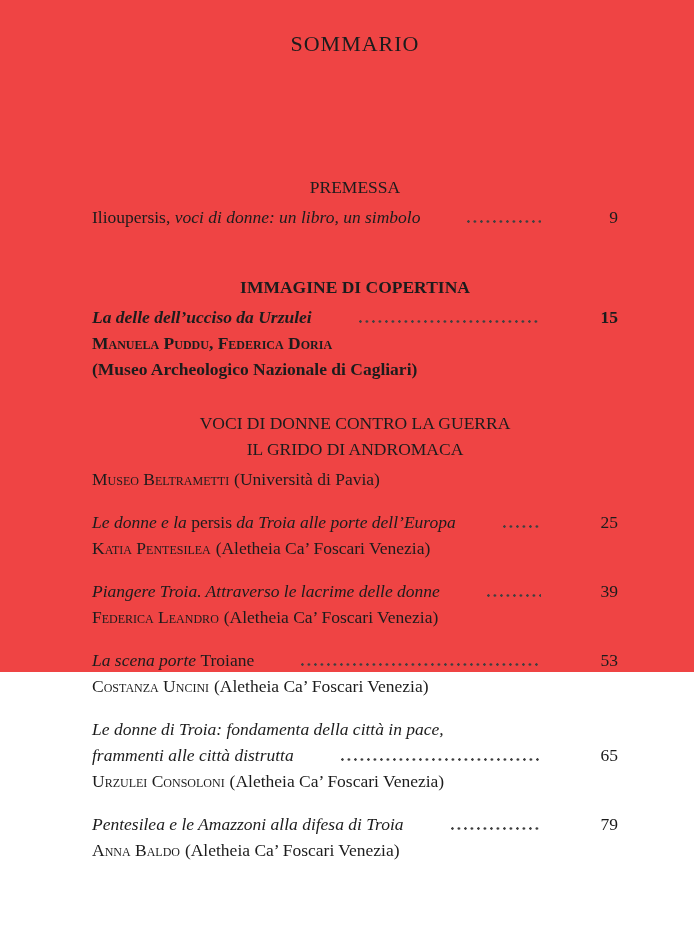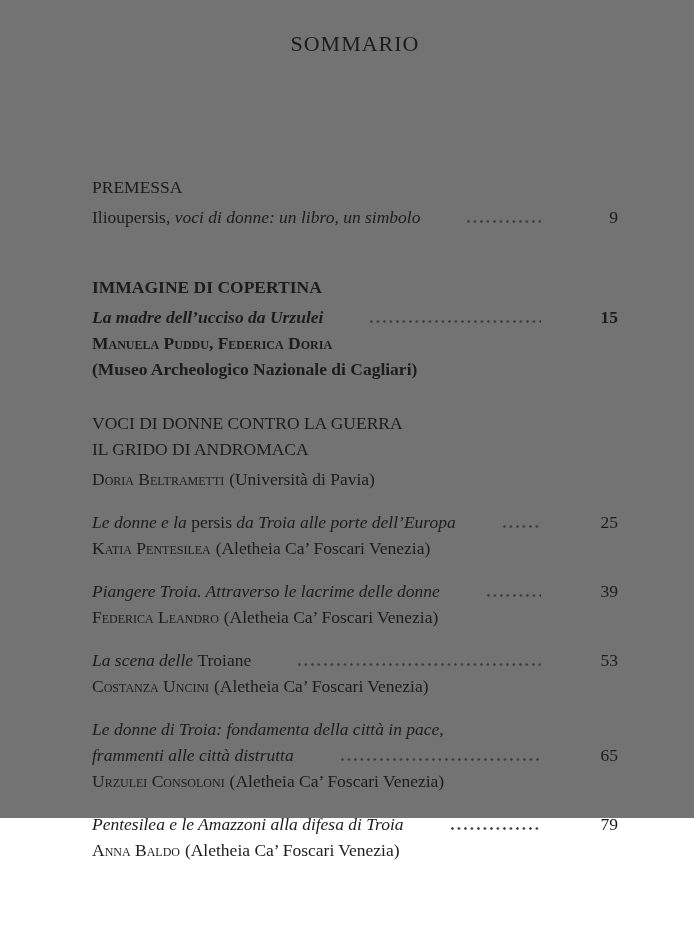--- a/index.html
+++ b/index.html
@@ -10,40 +10,41 @@
   body {
     width: 694px;
     height: 934px;
     overflow: hidden;
     font-family: "Liberation Serif", serif;
     color: #1c1c1c;
   }
   .page {
     box-sizing: border-box;
     width: 694px;
-    height: 818px;
+    height: 672px;
     padding: 30px 76px 0 92px;
-    background: #737373;
+    background: #ef4444;
   }
   .page-title {
     text-align: center;
     font-size: 22px;
     letter-spacing: 1px;
     line-height: 28px;
     margin-bottom: 116px;
   }
   .toc {
     font-size: 17.5px;
     line-height: 26px;
   }
   .section-s1 { margin-top: 0; }
   .section-s2 { margin-top: 44px; font-weight: bold; }
   .section-s3 { margin-top: 28px; }
   .section-heading {
     margin: 0;
+    text-align: center;
   }
   .section-heading-block {
     margin-bottom: 4px;
   }
   .entry {
     margin-bottom: 17px;
   }
   .entry:last-child {
     margin-bottom: 0;
   }
@@ -96,40 +97,40 @@
         </div>
       </div>
     </div>
 
     <div class="section section-s2">
       <div class="section-heading-block">
         <div class="section-heading">IMMAGINE DI COPERTINA</div>
       </div>
       <div class="entry">
         <div class="toc-line">
-          <span class="t"><span class="it">La madre dell’ucciso da Urzulei</span></span>
+          <span class="t"><span class="it">La delle dell’ucciso da Urzulei</span></span>
           <span class="leader"></span>
           <span class="pg">15</span>
         </div>
         <div class="author-line">
           <span class="sc">Manuela Puddu, Federica Doria</span>
         </div>
         <div class="affiliation-line">(Museo Archeologico Nazionale di Cagliari)</div>
       </div>
     </div>
 
     <div class="section section-s3">
       <div class="section-heading-block">
         <div class="section-heading">VOCI DI DONNE CONTRO LA GUERRA</div>
         <div class="section-heading">IL GRIDO DI ANDROMACA</div>
       </div>
 
       <div class="entry">
         <div class="author-line">
-          <span class="sc">Doria Beltrametti</span><span class="aff-inline">(Università di Pavia)</span>
+          <span class="sc">Museo Beltrametti</span><span class="aff-inline">(Università di Pavia)</span>
         </div>
       </div>
 
       <div class="entry">
         <div class="toc-line">
           <span class="t"><span class="it">Le donne e la </span><span class="rm">persis</span><span class="it"> da Troia alle porte dell’Europa</span></span>
           <span class="leader"></span>
           <span class="pg">25</span>
         </div>
         <div class="author-line">
@@ -143,21 +144,21 @@
           <span class="leader"></span>
           <span class="pg">39</span>
         </div>
         <div class="author-line">
           <span class="sc">Federica Leandro</span><span class="aff-inline">(Aletheia Ca’ Foscari Venezia)</span>
         </div>
       </div>
 
       <div class="entry">
         <div class="toc-line">
-          <span class="t"><span class="it">La scena delle </span><span class="rm">Troiane</span></span>
+          <span class="t"><span class="it">La scena porte </span><span class="rm">Troiane</span></span>
           <span class="leader"></span>
           <span class="pg">53</span>
         </div>
         <div class="author-line">
           <span class="sc">Costanza Uncini</span><span class="aff-inline">(Aletheia Ca’ Foscari Venezia)</span>
         </div>
       </div>
 
       <div class="entry">
         <div class="it">Le donne di Troia: fondamenta della città in pace,</div>

